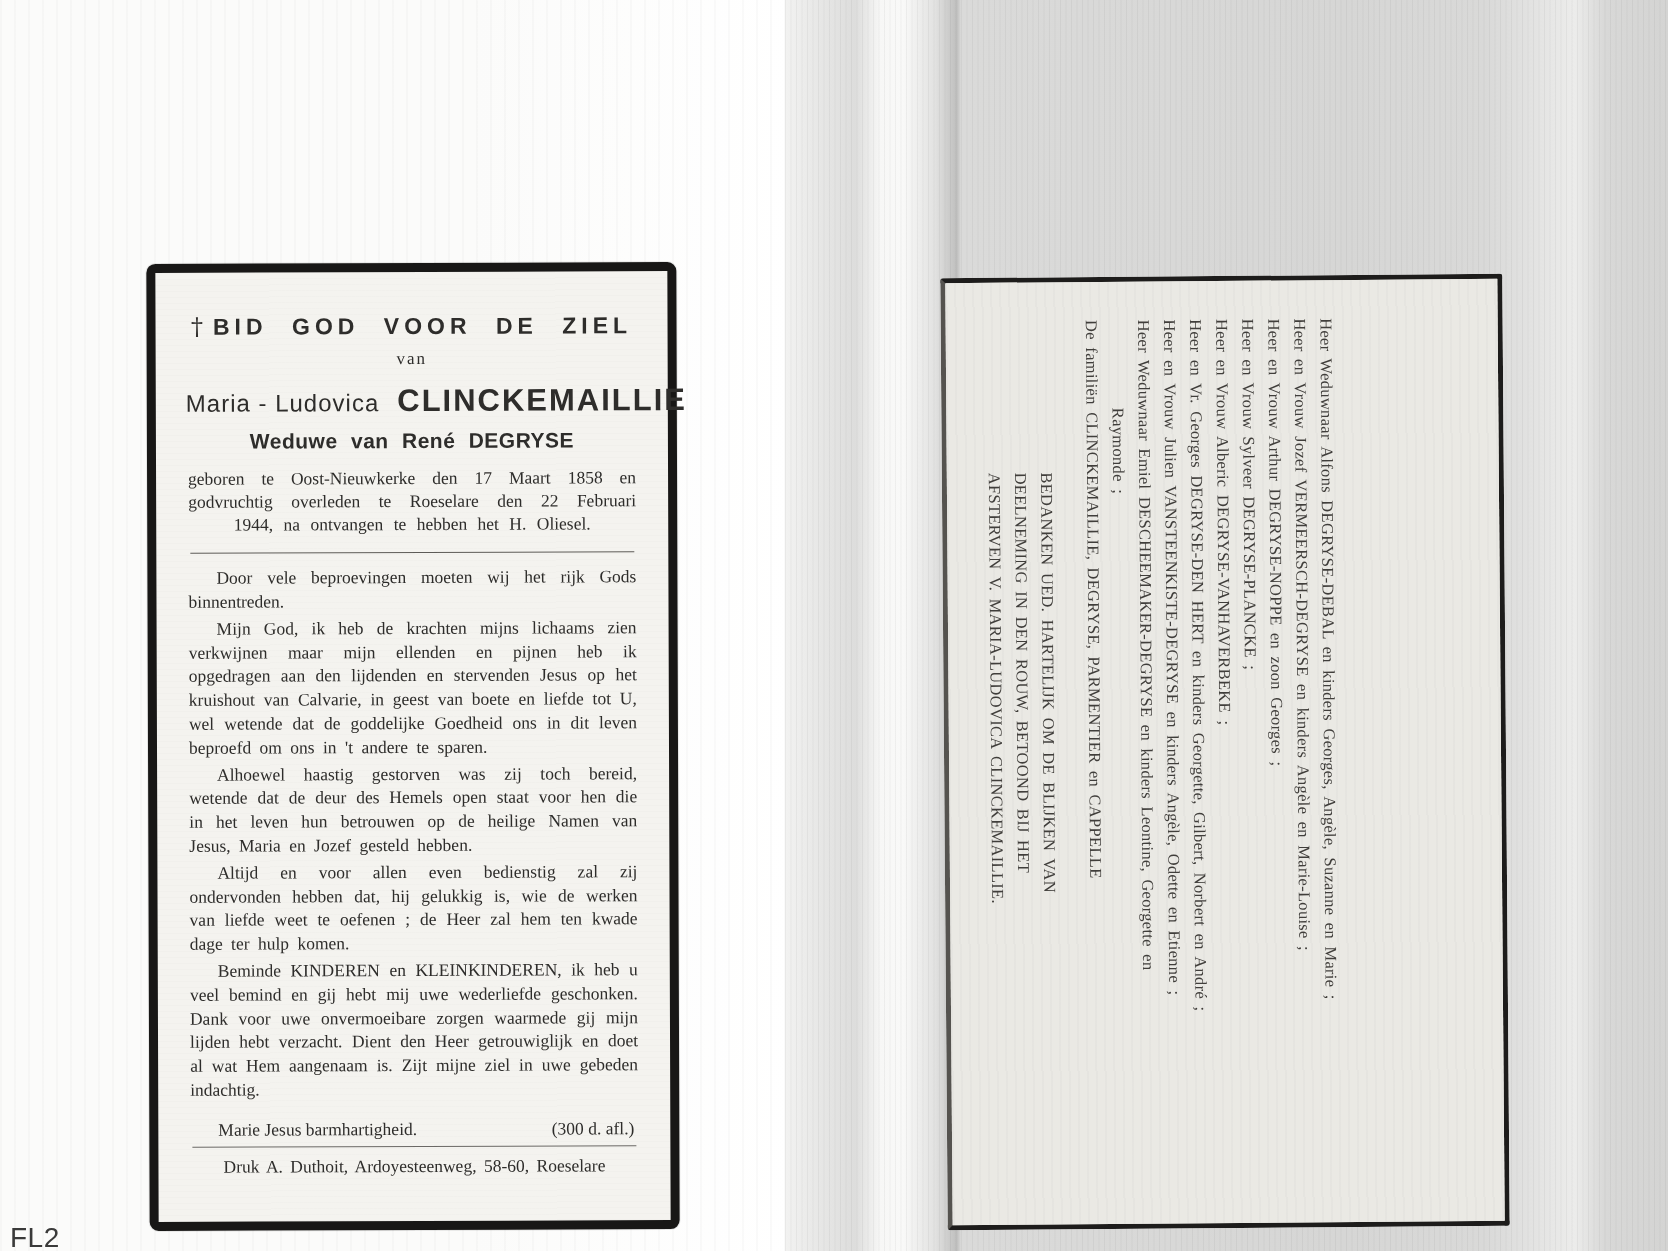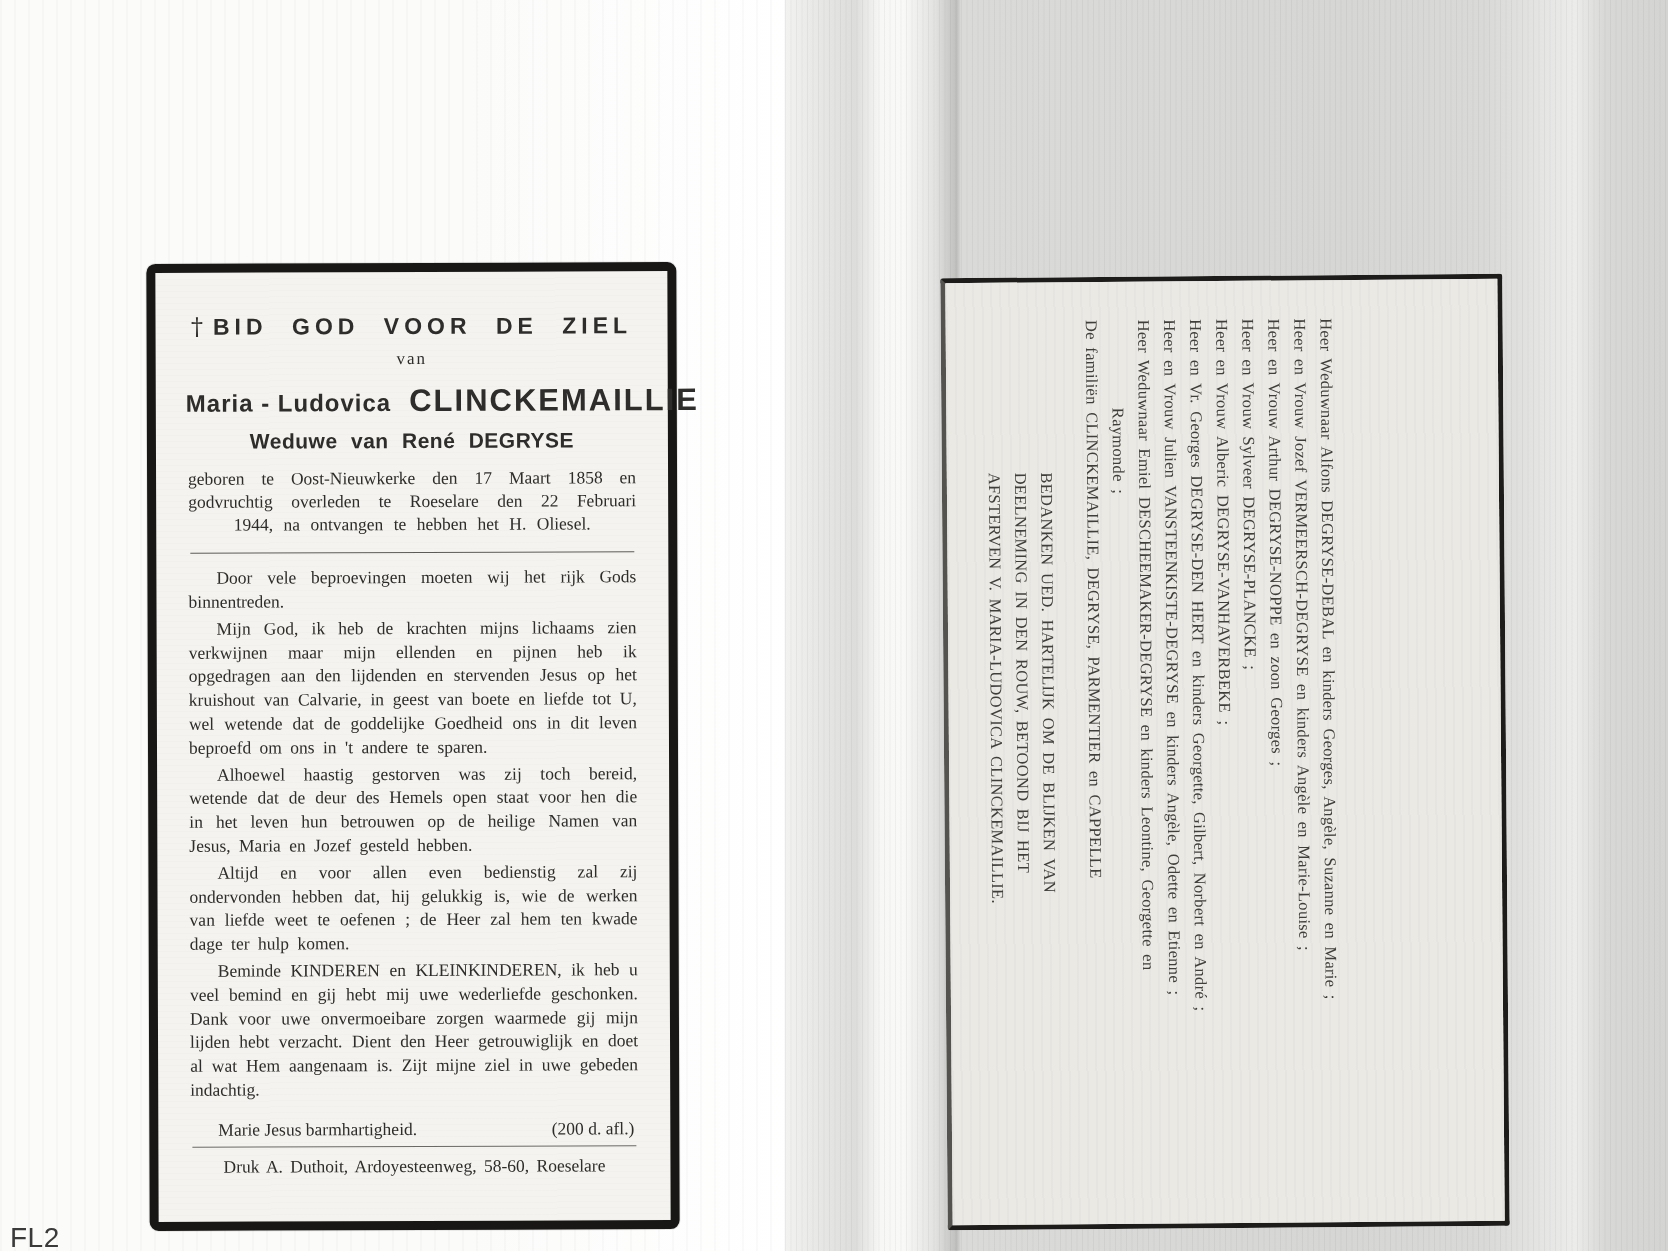--- a/index.html
+++ b/index.html
@@ -47,21 +47,21 @@
   .fc-header{
     margin-top:16px;text-align:center;
     font-family:"Liberation Sans", sans-serif;font-weight:bold;
     font-size:23px;letter-spacing:5px;word-spacing:13px;
     white-space:nowrap;
   }
   .fc-header .cross{font-family:"DejaVu Serif", serif;font-weight:normal;font-size:24px;margin-right:10px;letter-spacing:0;}
   .fc-van{margin-top:9px;text-align:center;font-size:17px;letter-spacing:2px;}
   .fc-namerow{margin-top:14px;text-align:center;white-space:nowrap;}
   .fc-given{
-    font-family:"Liberation Sans", sans-serif;font-weight:bold;
+    font-family:"Liberation Sans", sans-serif;font-weight:normal;
     font-size:24px;letter-spacing:1px;margin-right:18px;
   }
   .fc-surname{
     font-family:"Liberation Sans", sans-serif;font-weight:bold;
     font-size:31px;letter-spacing:2px;
   }
   .fc-widow{
     margin-top:10px;text-align:center;
     font-family:"Liberation Sans", sans-serif;font-weight:bold;
     font-size:21px;word-spacing:7px;letter-spacing:0.5px;
@@ -139,21 +139,21 @@
   <hr class="rule">
   <div class="fc-body">
       <p class="">Door vele beproevingen moeten wij het rijk Gods binnentreden.</p>
       <p class="">Mijn God, ik heb de krachten mijns lichaams zien verkwijnen maar mijn ellenden en pijnen heb ik opgedragen aan den lijdenden en stervenden Jesus op het kruishout van Calvarie, in geest van boete en liefde tot U, wel wetende dat de goddelijke Goedheid ons in dit leven beproefd om ons in 't andere te sparen.</p>
       <p class="">Alhoewel haastig gestorven was zij toch bereid, wetende dat de deur des Hemels open staat voor hen die in het leven hun betrouwen op de heilige Namen van Jesus, Maria en Jozef gesteld hebben.</p>
       <p class="">Altijd en voor allen even bedienstig zal zij ondervonden hebben dat, hij gelukkig is, wie de werken van liefde weet te oefenen ; de Heer zal hem ten kwade dage ter hulp komen.</p>
       <p class="">Beminde KINDEREN en KLEINKINDEREN, ik heb u veel bemind en gij hebt mij uwe wederliefde geschonken. Dank voor uwe onvermoeibare zorgen waarmede gij mijn lijden hebt verzacht. Dient den Heer getrouwiglijk en doet al wat Hem aangenaam is. Zijt mijne ziel in uwe gebeden indachtig.</p>
     </div>
   <div class="fc-closing">
     <span class="prayer">Marie Jesus barmhartigheid.</span>
-    <span class="indulgence">(200 d. afl.)</span>
+    <span class="indulgence">(300 d. afl.)</span>
   </div>
   <div class="fc-footer">
     <hr class="rule">
     <div class="fc-printer">Druk A. Duthoit, Ardoyesteenweg, 58-60, Roeselare</div>
   </div>
 </article>
 
 <article class="card-back">
   <div class="back-text">
     <div class="fam-lines">

